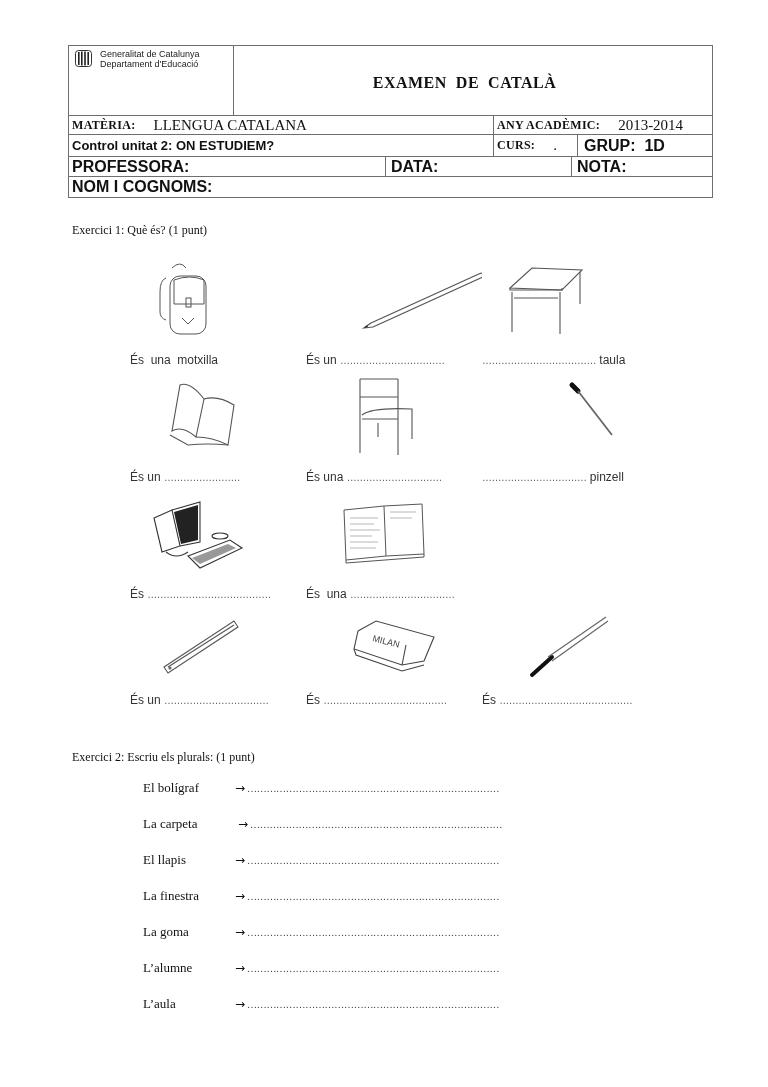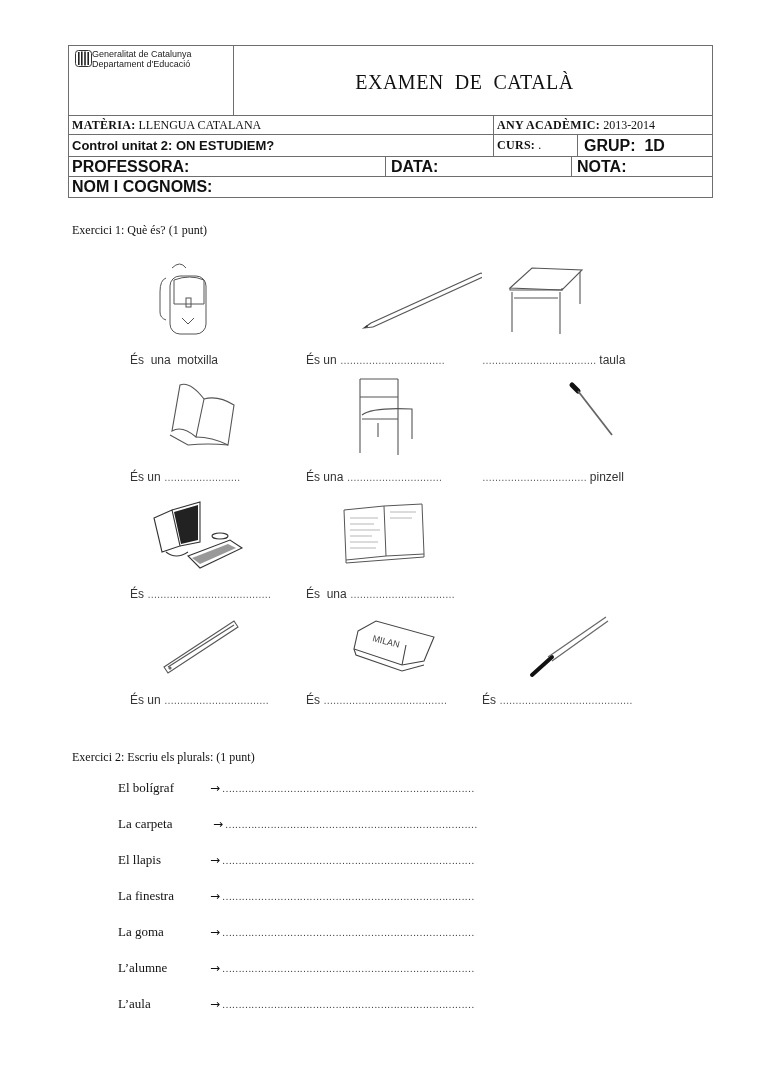--- a/index.html
+++ b/index.html
@@ -8,30 +8,30 @@
 
   .header-table { position: absolute; left: 68px; top: 45px; width: 645px; border: 1px solid #6e6e6e; }
   .row { display: flex; border-bottom: 1px solid #6e6e6e; }
   .row:last-child { border-bottom: none; }
   .cell { border-right: 1px solid #6e6e6e; display: flex; align-items: center; padding-left: 3px; }
   .cell:last-child { border-right: none; }
 
   .r1 { height: 70px; }
   .r1 .logo-cell { width: 165px; align-items: flex-start; padding: 3px 6px; }
   .r1 .title-cell { flex: 1; justify-content: center; padding-top: 0; }
-  .logo { display: flex; }
+  .logo { display: flex; gap: 8px; }
   .logo-icon { width: 17px; height: 17px; margin-top: 1px; }
   .logo-text { font-family: "Liberation Sans", sans-serif; font-size: 9px; line-height: 10px; color: #222; }
-  .exam-title { font-weight: normal; font-size: 20px; letter-spacing: 0.5px; margin-top: 4px; margin-left: -20px; }
+  .exam-title { font-weight: bold; font-size: 16px; letter-spacing: 0.5px; margin-top: 4px; margin-left: -20px; }
 
   .r2 { height: 19px; }
   .r2 .c-materia { width: 425px; }
   .r2 .c-any { flex: 1; }
   .small-label { font-size: 12px; font-weight: bold; letter-spacing: 0.3px; }
-  .small-value { font-size: 12px; margin-left: 3px; }
+  .small-value { font-size: 15px; margin-left: 18px; }
 
   .r3 { height: 22px; }
   .r3 .c-control { width: 425px; }
   .r3 .c-curs { width: 84px; }
   .r3 .c-grup { flex: 1; padding-left: 6px; }
   .big-sans { font-family: "Liberation Sans", sans-serif; font-weight: bold; font-size: 13px; }
   .mid-sans { font-family: "Liberation Sans", sans-serif; font-weight: bold; font-size: 16px; }
 
   .r4 { height: 20px; }
   .r4 .c-prof { width: 317px; }
@@ -48,21 +48,21 @@
   .grid-row { display: flex; height: 117px; }
   .grid-row.last { height: 100px; }
   .item { width: 176px; position: relative; }
   .item .pic { position: absolute; left: 0; top: 0; width: 176px; height: 90px; }
   .item .caption { position: absolute; left: 0; bottom: 8px; font-family: "Liberation Sans", sans-serif; font-size: 12px; color: #333; white-space: nowrap; }
   .grid-row.last .item .caption { bottom: 2px; }
   .dots { letter-spacing: -0.5px; color: #555; font-size: 10px; }
 
   .plurals { position: absolute; left: 118px; top: 780px; }
   .plural-row { display: flex; align-items: baseline; height: 36px; font-size: 13px; }
-  .plural-word { width: 92px; }
+  .plural-word { width: 92px; margin-left: 25px; }
   .plural-arrow { font-family: "DejaVu Sans", sans-serif; font-size: 12px; width: 12px; }
   .plural-line { font-size: 10px; color: #333; letter-spacing: -0.3px; }
 </style>
 </head>
 <body>
 
 <div class="header-table">
   <div class="row r1">
     <div class="cell logo-cell">
       <div class="logo">

